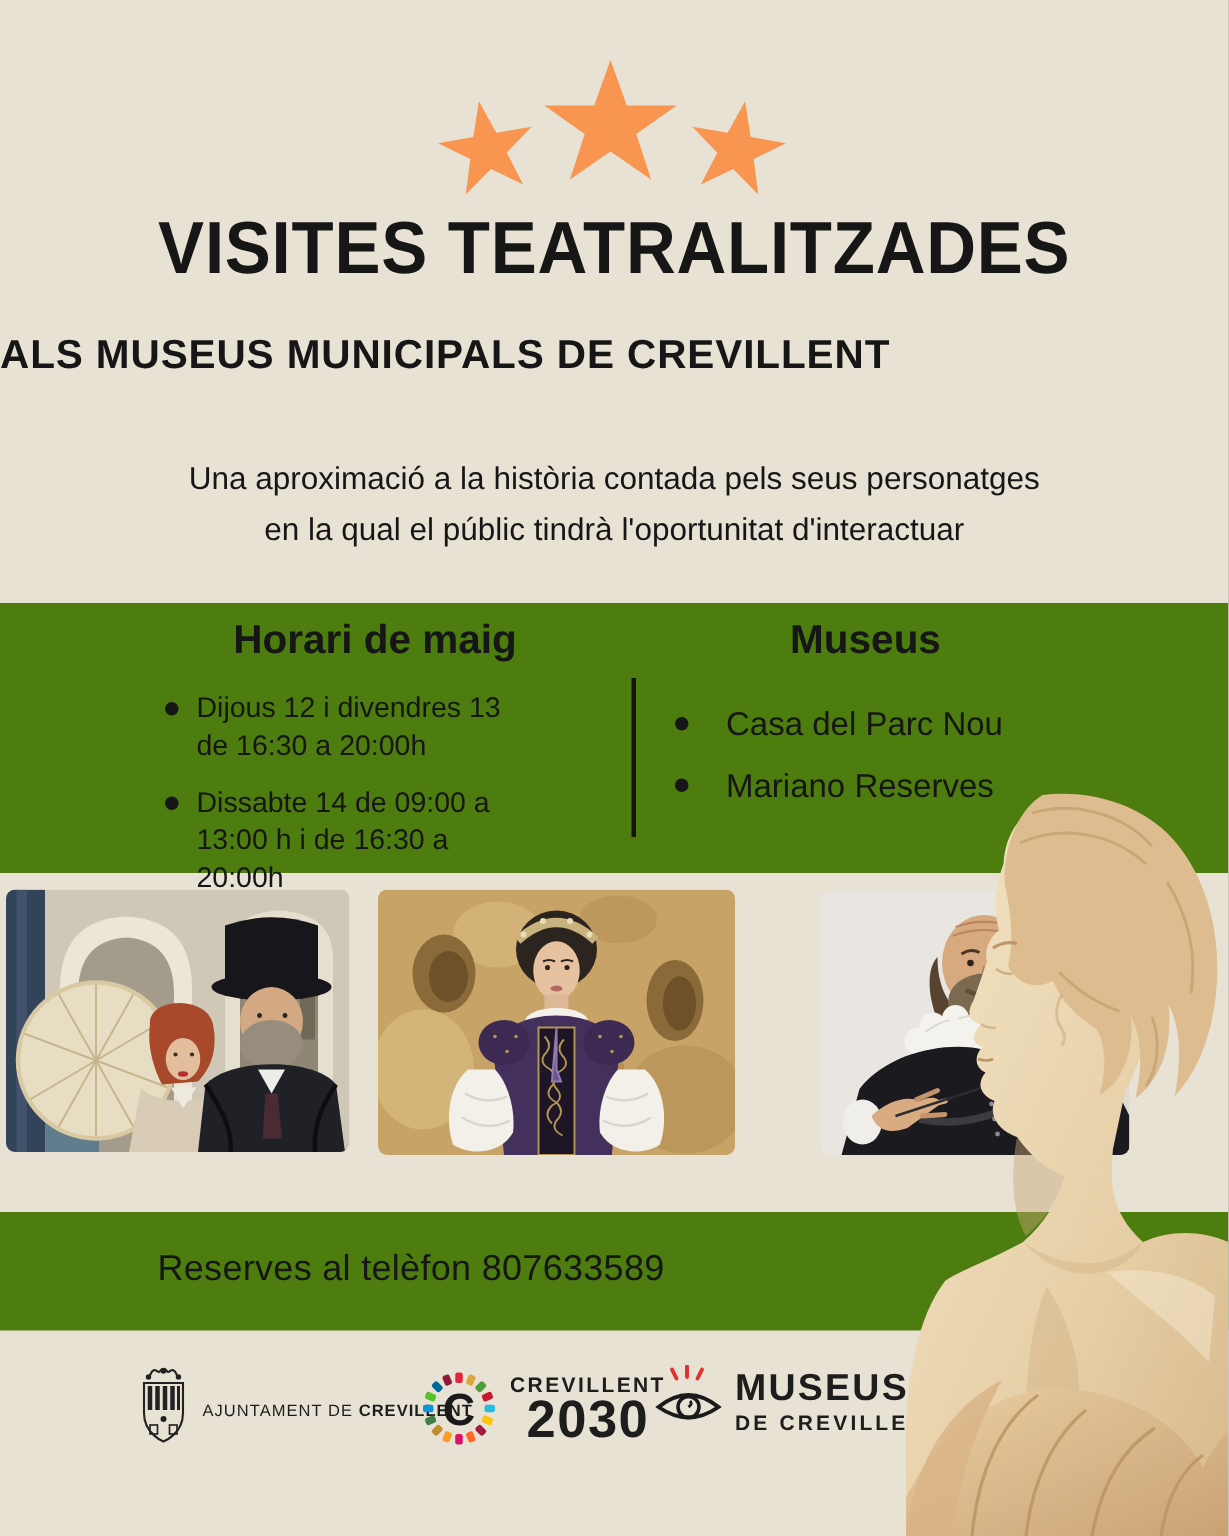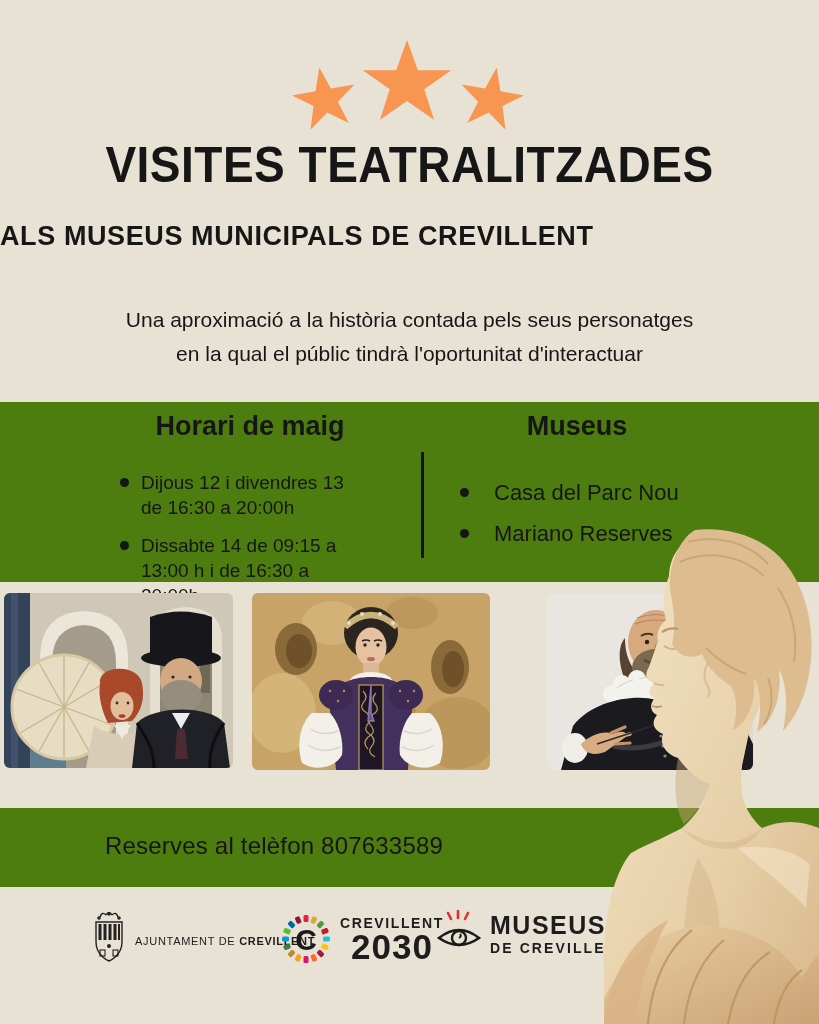--- a/index.html
+++ b/index.html
@@ -30,21 +30,21 @@
     position:absolute;top:303px;left:0;width:819px;text-align:center;
     font-size:21px;font-weight:500;line-height:34px;margin:0;
   }
   .description span{display:block;}
   
   .band{position:absolute;left:0;width:819px;background:#4d7c0f;}
   .band-schedule{top:402px;height:180px;}
   .col-title{position:absolute;margin:0;font-size:27px;font-weight:800;text-align:center;}
   .horari-title{left:120px;top:9px;width:260px;}
   .museus-title{left:477px;top:9px;width:200px;}
-  ul.dotlist{list-style:none;margin:16px;padding:0;position:absolute;}
+  ul.dotlist{list-style:none;margin:6px;padding:0;position:absolute;}
   ul.dotlist li{position:relative;}
   ul.dotlist li::before{
     content:"";position:absolute;width:9px;height:9px;border-radius:50%;
     background:#161616;top:8px;
   }
   .horari-list{left:88px;top:52px;width:262px;}
   .horari-list li{padding-left:37px;font-size:19px;line-height:25px;margin-bottom:13px;}
   .horari-list li::before{left:16px;}
   .museus-list{left:438px;top:62px;width:270px;}
   .museus-list li{padding-left:40px;font-size:22px;line-height:26px;margin-bottom:15px;}
@@ -89,21 +89,21 @@
   <h2 class="subtitle">ALS MUSEUS MUNICIPALS DE CREVILLENT</h2>
   <p class="description">
     <span>Una aproximació a la història contada pels seus personatges</span>
     <span>en la qual el públic tindrà l'oportunitat d'interactuar</span>
   </p>
 
   <div class="band band-schedule">
     <h3 class="col-title horari-title">Horari de maig</h3>
     <ul class="dotlist horari-list">
       <li>Dijous 12 i divendres 13 de 16:30 a 20:00h</li>
-      <li>Dissabte 14 de 09:15 a 13:00 h i de 16:30 a 20:00h</li>
+      <li>Dissabte 14 de 09:00 a 13:00 h i de 16:30 a 20:00h</li>
     </ul>
     <div class="v-divider"></div>
     <h3 class="col-title museus-title">Museus</h3>
     <ul class="dotlist museus-list">
       <li>Casa del Parc Nou</li>
       <li>Mariano Reserves</li>
     </ul>
   </div>
 
   <div class="photo photo-1" aria-label="actors dressed as 19th century couple with parasol and top hat">

